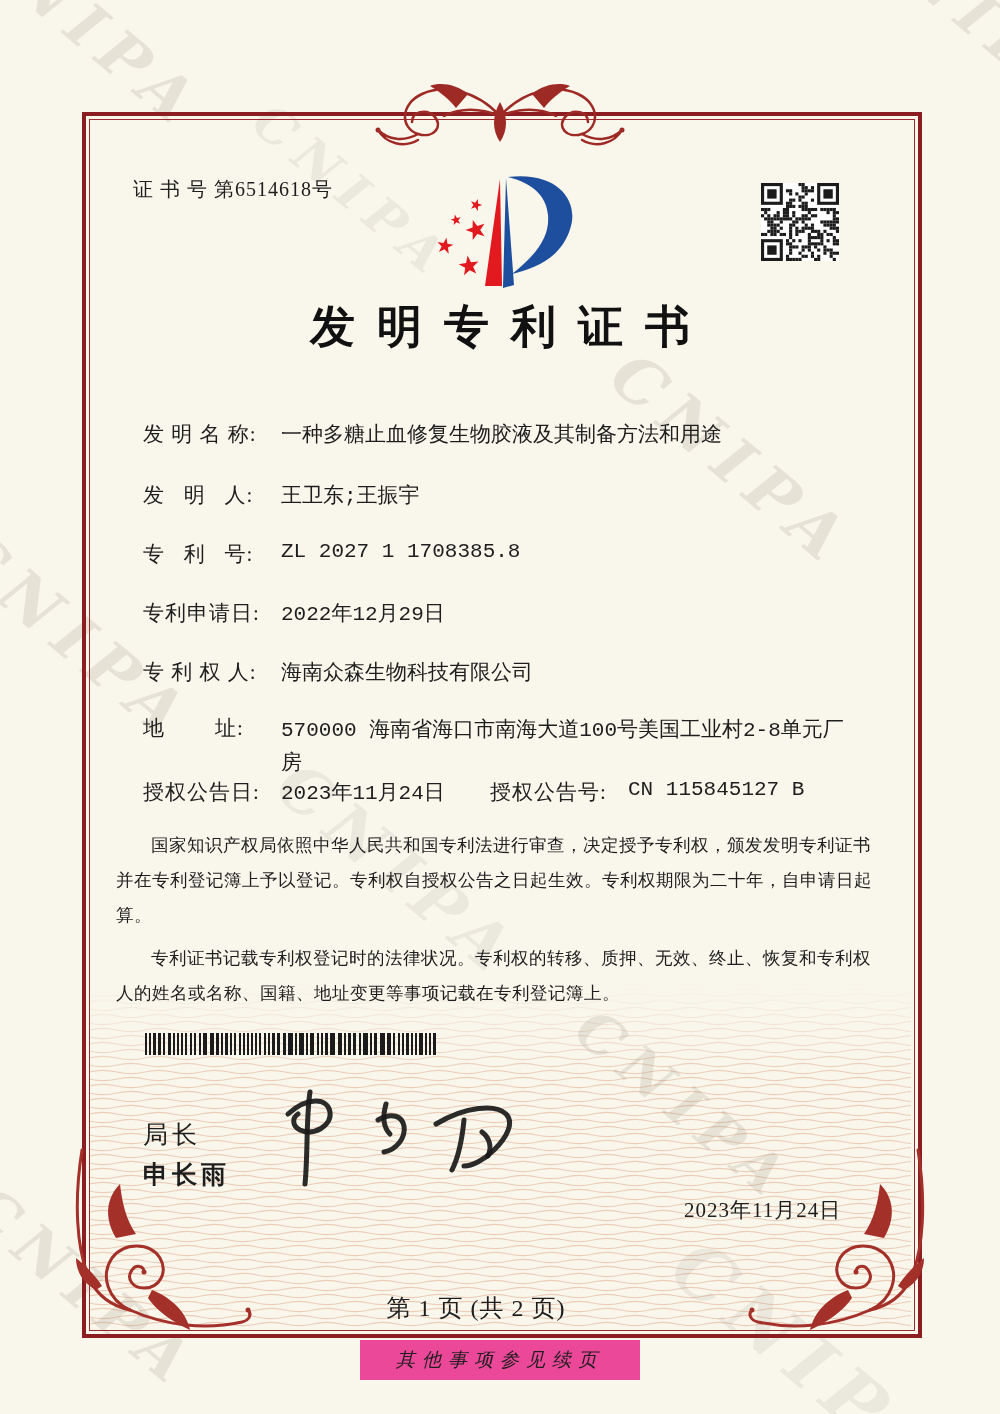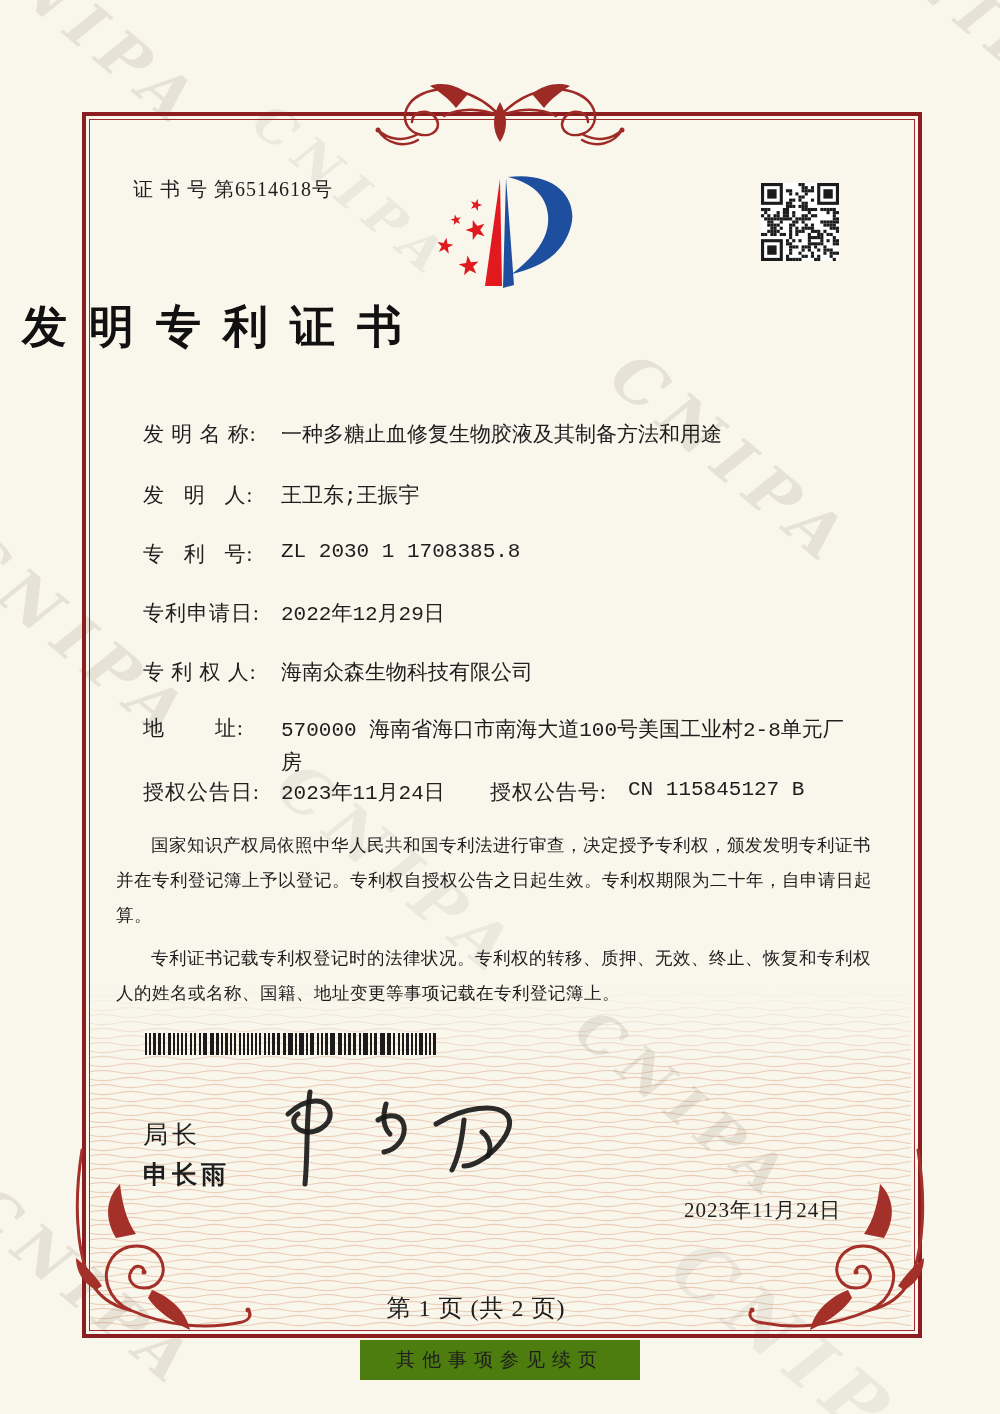--- a/index.html
+++ b/index.html
@@ -40,21 +40,21 @@
   }
   .orn{position:absolute;z-index:5;pointer-events:none;}
   #topFlourish{left:360px;top:82px;}
   #cornerL{left:56px;top:1140px;}
   #cornerR{left:744px;top:1140px;}
   
   .cert-no{position:absolute;left:133px;top:176px;font-size:20px;letter-spacing:1px;z-index:3;text-align:right;}
   #logo{position:absolute;left:428px;top:163px;z-index:3;}
   #qr{position:absolute;left:761px;top:183px;z-index:3;background:#fff;}
   .title{
-    position:absolute;left:0;top:297px;width:100%;z-index:3;
+    position:absolute;left:0;top:297px;width:100%;text-align:center;z-index:3;
     font-size:45px;font-weight:bold;letter-spacing:22px;text-indent:22px;color:#111;
   }
   .row{position:absolute;left:143px;width:770px;font-size:21px;z-index:3;}
   .f-label{display:inline-block;width:132px;white-space:pre;letter-spacing:1px;vertical-align:top;}
   .f-value{margin-left:6px;vertical-align:top;font-family:Liberation Mono, monospace;}
   .f-value.wide{display:inline-block;width:565px;line-height:33px;}
   .pair2{position:absolute;left:347px;top:0;}
   .legal{
     position:absolute;left:116px;top:828px;width:772px;z-index:3;
     font-size:17.5px;line-height:35px;letter-spacing:0.5px;
@@ -63,21 +63,21 @@
   #barcode{position:absolute;left:145px;top:1033px;z-index:3;}
   .signer-title{position:absolute;left:143px;top:1118px;z-index:3;
     font-family:"Liberation Sans","DejaVu Sans",sans-serif;font-size:25px;font-weight:400;letter-spacing:4px;}
   .signer-name{position:absolute;left:143px;top:1158px;z-index:3;
     font-family:"Liberation Sans","DejaVu Sans",sans-serif;font-size:25px;font-weight:600;letter-spacing:4px;}
   #signature{position:absolute;left:268px;top:1076px;z-index:3;}
   .issue-date{position:absolute;left:684px;top:1196px;font-size:21px;z-index:3;letter-spacing:1px;}
   .page-indicator{position:absolute;left:0;top:1292px;width:952px;text-align:center;font-size:24px;z-index:3;letter-spacing:1px;}
   .continuation{
     position:absolute;left:50%;top:1340px;transform:translateX(-50%);z-index:3;
-    background:#4d7c0f;padding:7px 36px;font-size:19px;letter-spacing:7px;white-space:nowrap;
+    background:#ec4899;padding:7px 36px;font-size:19px;letter-spacing:7px;white-space:nowrap;font-style:italic;
   }
   .stroke-orn{stroke:#9e2a26;stroke-width:2.5;fill:none;stroke-linecap:round;}
   .fill-orn{fill:#9e2a26;stroke:none;}
   .stroke-corner{stroke:#a33029;stroke-width:3;fill:none;stroke-linecap:round;}
   .fill-corner{fill:#a33029;stroke:none;}
   .sig{stroke:#191919;stroke-width:5;fill:none;stroke-linecap:round;stroke-linejoin:round;opacity:.92;}
 </style>
 </head>
 <body>
 
@@ -412,21 +412,21 @@
 
 <div class="title">发明专利证书</div>
 
 <div class="row" style="top:420px">
   <span class="f-label">发 明 名 称:</span><span class="f-value">一种多糖止血修复生物胶液及其制备方法和用途</span>
 </div>
 <div class="row" style="top:481px">
   <span class="f-label">发   明   人:</span><span class="f-value">王卫东;王振宇</span>
 </div>
 <div class="row" style="top:540px">
-  <span class="f-label">专   利   号:</span><span class="f-value">ZL 2030 1 1708385.8</span>
+  <span class="f-label">专   利   号:</span><span class="f-value">ZL 2027 1 1708385.8</span>
 </div>
 <div class="row" style="top:599px">
   <span class="f-label">专利申请日:</span><span class="f-value">2022年12月29日</span>
 </div>
 <div class="row" style="top:658px">
   <span class="f-label">专 利 权 人:</span><span class="f-value">海南众森生物科技有限公司</span>
 </div>
 <div class="row" style="top:714px">
   <span class="f-label">地        址:</span><span class="f-value wide">570000 海南省海口市南海大道100号美国工业村2-8单元厂房</span>
 </div>

